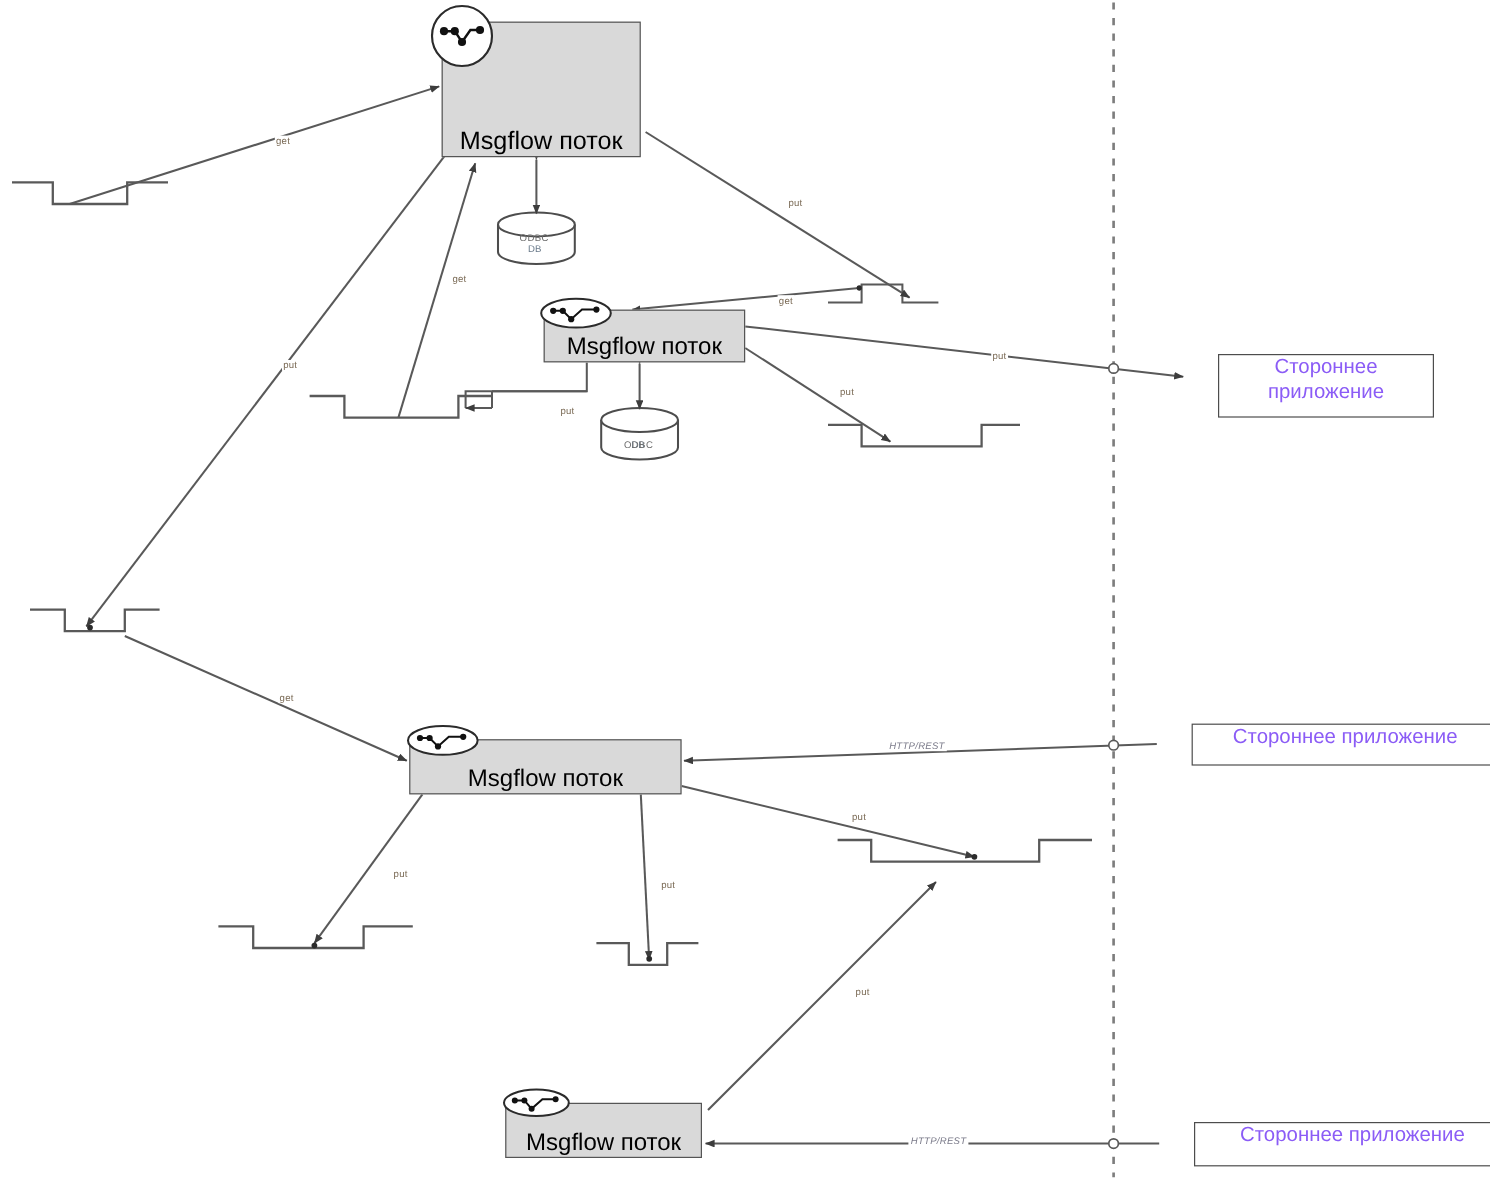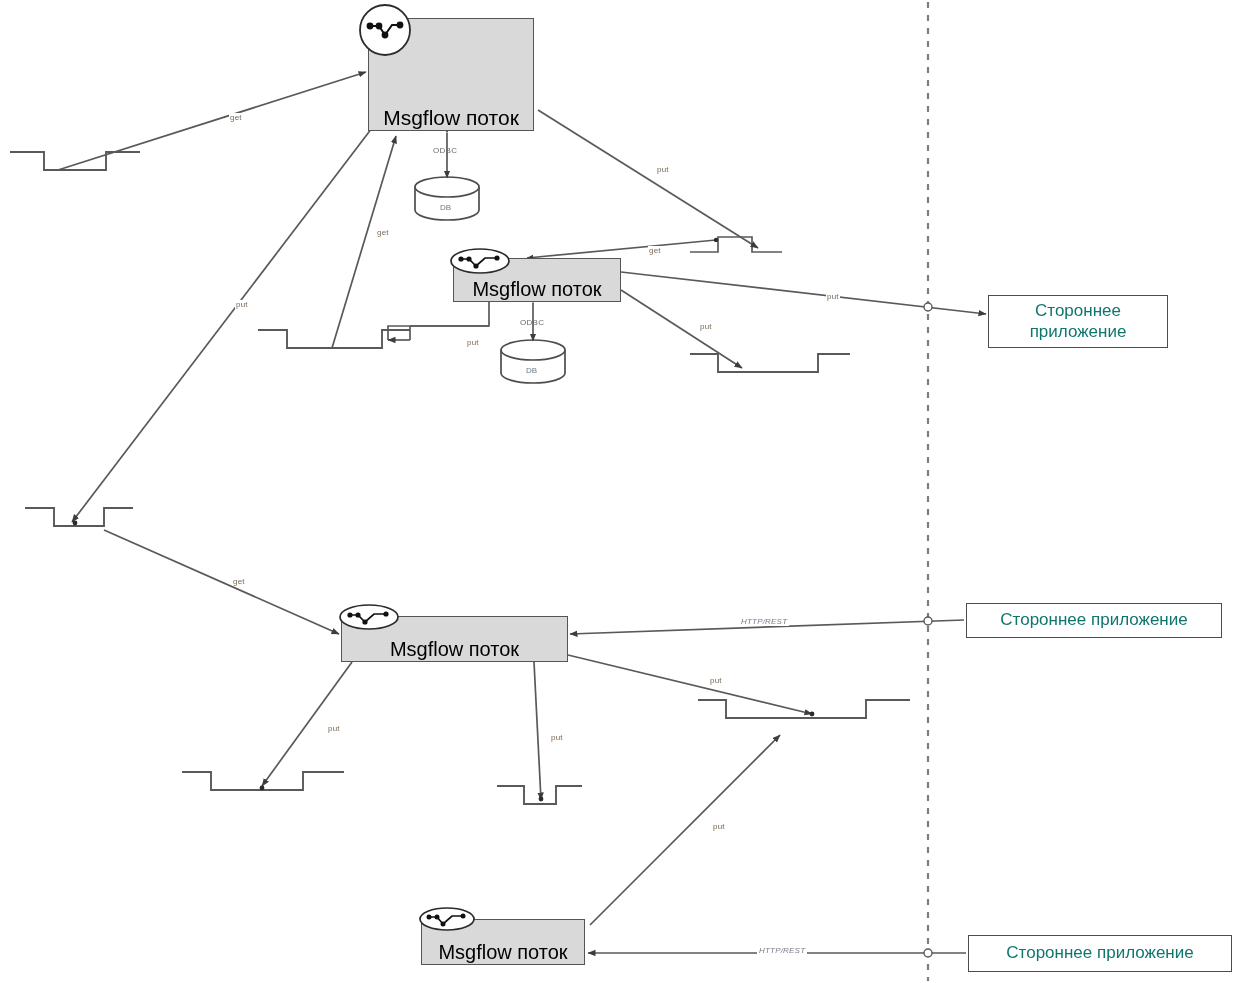--- a/index.html
+++ b/index.html
@@ -13,24 +13,25 @@
     box-sizing:border-box;
     display:flex;align-items:flex-end;justify-content:center;
     color:#000;
     white-space:nowrap;
   }
   .ext-box{
     position:absolute;
     background:#ffffff;
     border:1px solid #4d4d4d;
     box-sizing:border-box;
-    display:flex;align-items:center;justify-content:center;
+    display:flex;align-items:flex-start;justify-content:center;
     text-align:center;
-    color:#0f766e;
+    color:#8b5cf6;
     line-height:1.22;
+    margin-left:27px;
   }
   .flow-icon{position:absolute;z-index:5;}
   .edge-label{
     position:absolute;
     font-size:8px;
     color:#7a6a55;
     background:#ffffff;
     padding:0 1px;
     white-space:nowrap;
     letter-spacing:0.2px;
@@ -42,20 +43,21 @@
     color:#6a7a8a;
     white-space:nowrap;
     text-align:center;
   }
   .odbc-label{
     position:absolute;
     font-size:8px;
     color:#6b6b6b;
     white-space:nowrap;
     letter-spacing:0.3px;
+    margin-top:48px;
   }
   .httprest-label{
     position:absolute;
     font-size:8px;
     color:#7b7b8a;
     background:#fff;
     padding:0 2px;
     white-space:nowrap;
     letter-spacing:0.2px;
     font-style:italic;

